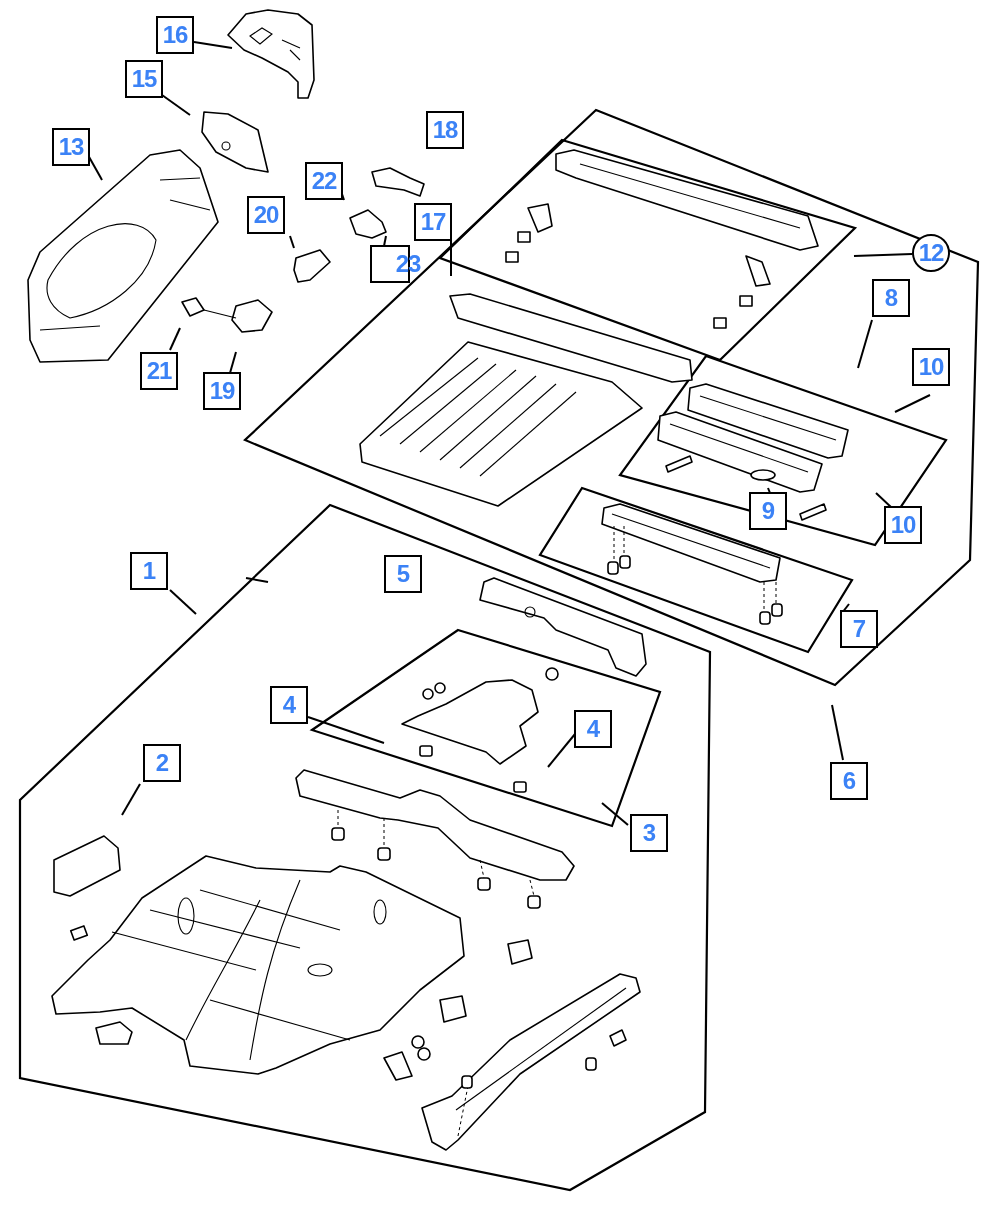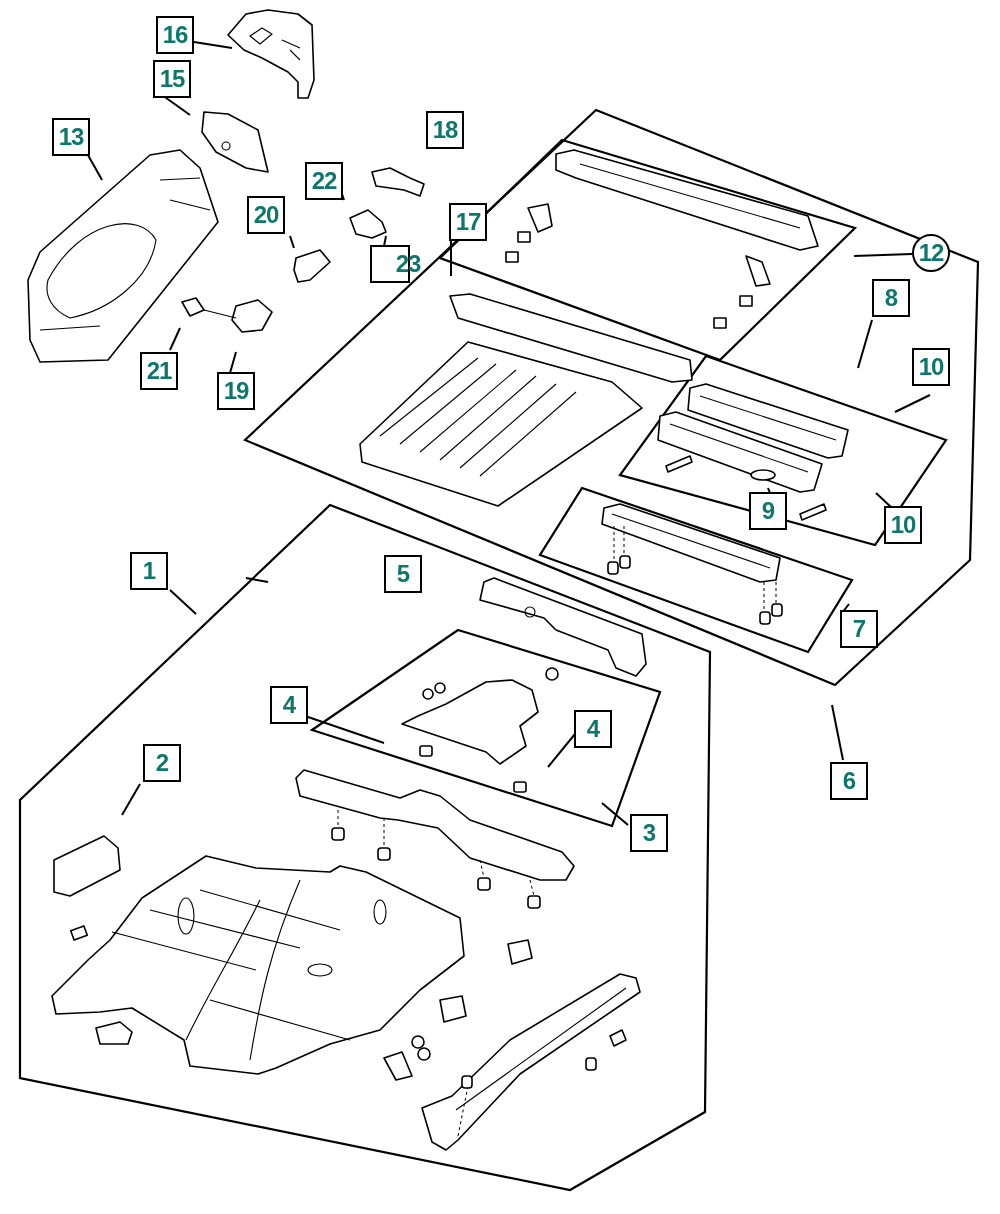--- a/index.html
+++ b/index.html
@@ -5,21 +5,21 @@
   html, body { margin:0; padding:0; background:#ffffff; }
   body { width:1000px; height:1214px; position:relative; overflow:hidden; font-family:"Liberation Sans", sans-serif; }
   svg#diagram { position:absolute; left:0; top:0; width:1000px; height:1214px; }
   .outline { fill:none; stroke:#000; stroke-width:2.2; stroke-linejoin:miter; }
   .leader { fill:none; stroke:#000; stroke-width:2; }
   .part { fill:#fff; stroke:#000; stroke-width:1.6; stroke-linejoin:round; }
   .detail { fill:none; stroke:#000; stroke-width:1.1; }
   .dash { fill:none; stroke:#000; stroke-width:1; stroke-dasharray:3 3; }
   .callout { position:absolute; width:38px; height:38px; border:2.5px solid #000; background:#fff;
              box-sizing:border-box; display:flex; align-items:center; justify-content:center;
-             font-family:"Liberation Sans", sans-serif; font-weight:bold; font-size:24px; color:#0f766e; letter-spacing:-1px; }
+             font-family:"Liberation Sans", sans-serif; font-weight:bold; font-size:24px; color:#3b82f6; letter-spacing:-1px; }
 </style>
 </head>
 <body>
 
 <svg id="diagram" viewBox="0 0 1000 1214" xmlns="http://www.w3.org/2000/svg">
 
   <polygon class="outline" points="596,110 978,262 970,560 835,685 245,440"></polygon>
   <polygon class="outline" points="562,140 855,228 720,360 440,258"></polygon>
   <polygon class="outline" points="706,356 946,440 875,545 620,475"></polygon>
   <polygon class="outline" points="582,488 852,580 808,652 540,555"></polygon>
@@ -187,29 +187,29 @@
     <path class="part" d="M422,1108 L452,1096 L510,1040 L620,974 L636,978 L640,992 L520,1074 L458,1140 L446,1150 L432,1142 Z"></path>
     <line class="detail" x1="456" y1="1110" x2="626" y2="988"></line>
     <line class="dash" x1="468" y1="1086" x2="458" y2="1136"></line>
     <rect class="part" x="462" y="1076" width="10" height="12" rx="3"></rect>
     <rect class="part" x="586" y="1058" width="10" height="12" rx="3"></rect>
     <path class="part" d="M610,1036 L622,1030 L626,1040 L614,1046 Z"></path>
   </g>
 </svg>
 
 <div class="callout" style="left:156px;top:16px;">16</div>
-<div class="callout" style="left:125px;top:60px;margin-left:28px;">15</div>
-<div class="callout" style="left:52px;top:118px;text-align:right;">13</div>
+<div class="callout" style="left:125px;top:60px;">15</div>
+<div class="callout" style="left:52px;top:128px;text-align:right;">13</div>
 <div class="callout" style="left:426px;top:111px;">18</div>
 <div class="callout" style="left:305px;top:145px;margin-top:17px;">22</div>
 <div class="callout" style="left:247px;top:196px;">20</div>
-<div class="callout" style="left:449px;top:203px;">17</div>
+<div class="callout" style="left:414px;top:203px;">17</div>
 <div class="callout" style="left:370px;top:245px;padding-left:36px;">23</div>
 <div class="callout" style="left:140px;top:352px;">21</div>
-<div class="callout" style="left:217px;top:372px;">19</div>
+<div class="callout" style="left:203px;top:372px;">19</div>
 <div class="callout" style="left:912px;top:234px;border-radius:19px;">12</div>
 <div class="callout" style="left:872px;top:279px;">8</div>
 <div class="callout" style="left:912px;top:348px;">10</div>
 <div class="callout" style="left:749px;top:492px;">9</div>
 <div class="callout" style="left:884px;top:506px;">10</div>
 <div class="callout" style="left:130px;top:552px;">1</div>
 <div class="callout" style="left:384px;top:555px;">5</div>
 <div class="callout" style="left:840px;top:610px;">7</div>
 <div class="callout" style="left:270px;top:686px;">4</div>
 <div class="callout" style="left:574px;top:710px;">4</div>

